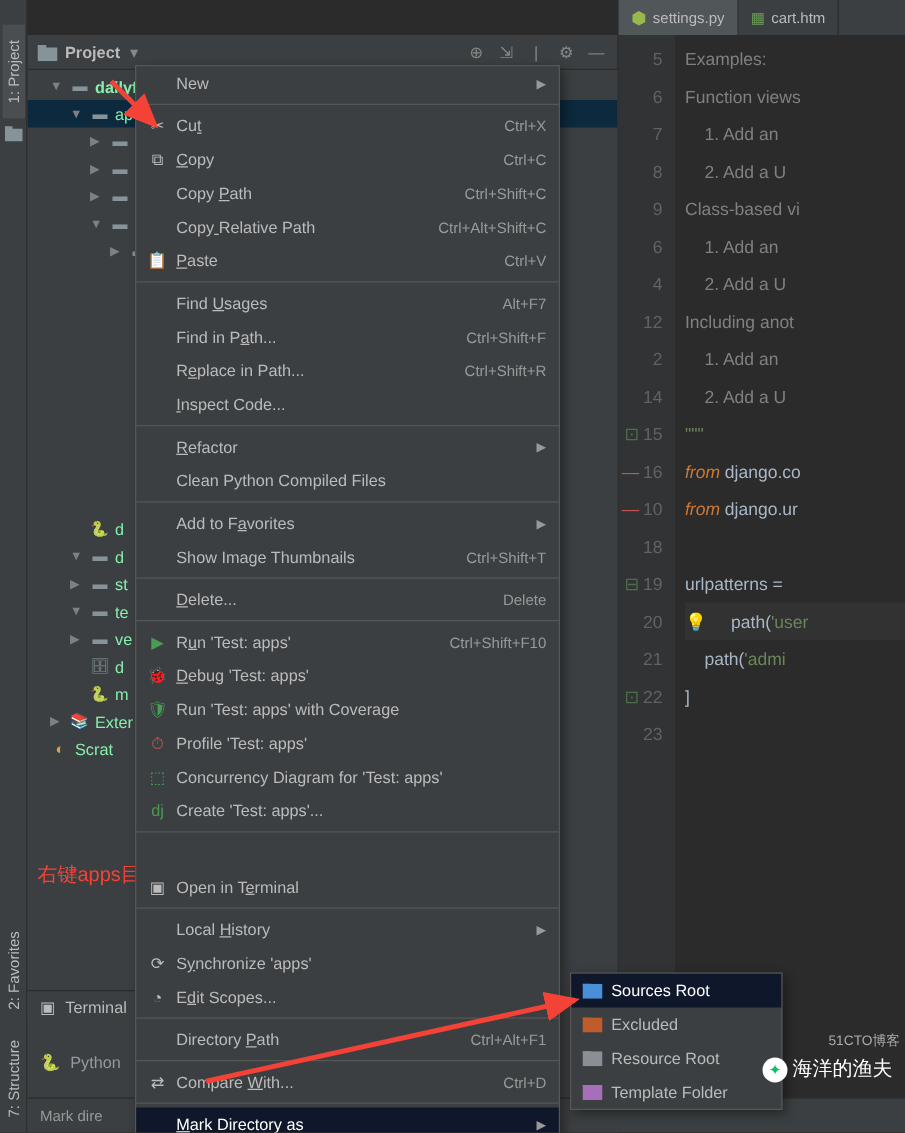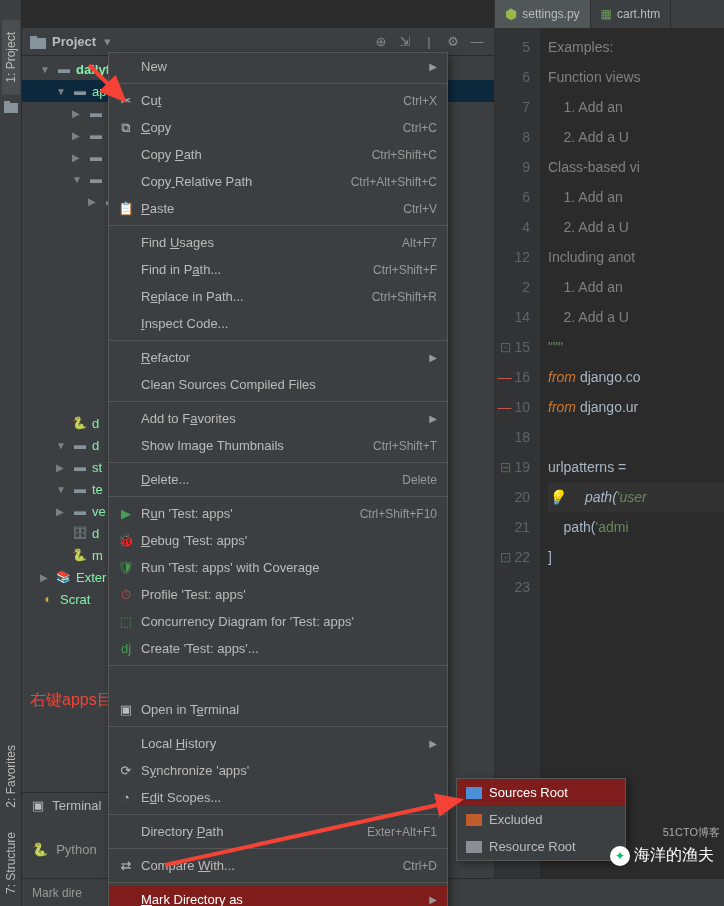--- a/index.html
+++ b/index.html
@@ -48,29 +48,29 @@
 .editor { flex: 1; display: flex; font-family: "Consolas", monospace; font-size: 14px; }
 .gutter { width: 45px; text-align: right; padding: 4px 10px 4px 4px; color: #606366; line-height: 30px; background: #313335; position: relative; }
 .gutter-row { height: 30px; display: flex; align-items: center; justify-content: flex-end; gap: 3px; }
 .code { flex: 1; padding: 4px 0 4px 8px; line-height: 30px; white-space: pre; }
 .code-row { height: 30px; }
 .code-row .c-comment { color: #808080; font-style: normal; }
 .code-row .c-str { color: #6a8759; }
 .code-row .c-kw { color: #cc7832; font-style: italic; }
 .code-row .c-id { color: #a9b7c6; }
 .code-row .c-fn { color: #a9b7c6; }
-.hl-line { background: #323232; font-style: italic; }
+.hl-line { background: #323232; }
 .bulb { color: #d9a54c; font-size: 14px; }
 
 .annotation { position: absolute; color: #f44336; font-size: 16px; }
 
 
 .context-menu { position: absolute; background: #3c3f41; border: 1px solid #565656; box-shadow: 3px 3px 8px rgba(0,0,0,0.4); z-index: 100; min-width: 340px; }
 .cm-row { display: flex; align-items: center; height: 27px; padding: 0 10px 0 8px; gap: 6px; color: #bbbbbb; white-space: nowrap; }
-.cm-row:hover, .cm-row.highlight { background: #7f1d1d; color: #fff; }
+.cm-row:hover, .cm-row.highlight { background: #0f172a; color: #fff; }
 .cm-row .cm-icon { width: 18px; height: 16px; display: inline-flex; align-items: center; justify-content: center; font-size: 13px; }
 .cm-row .cm-label { flex: 1; }
 .cm-row .cm-shortcut { color: #999; font-size: 12px; }
 .cm-row .cm-arrow { color: #999; font-size: 10px; margin-left: 10px; }
 .cm-sep { height: 1px; background: #565656; margin: 3px 0; }
 .underline { text-decoration: underline; }
 
 .submenu { position: absolute; background: #3c3f41; border: 1px solid #565656; box-shadow: 3px 3px 8px rgba(0,0,0,0.4); z-index: 110; min-width: 170px; }
 
 .fold-sq { color: #4d6e4d; }
@@ -304,21 +304,21 @@
       <span class="cm-label"><span class="underline">I</span>nspect Code...</span>
     </div>
     <div class="cm-sep"></div>
     <div class="cm-row">
       <span class="cm-icon"></span>
       <span class="cm-label"><span class="underline">R</span>efactor</span>
       <span class="cm-arrow">▶</span>
     </div>
     <div class="cm-row">
       <span class="cm-icon"></span>
-      <span class="cm-label">Clean Sources Compiled Files</span>
+      <span class="cm-label">Clean Python Compiled Files</span>
     </div>
     <div class="cm-sep"></div>
     <div class="cm-row">
       <span class="cm-icon"></span>
       <span class="cm-label">Add to F<span class="underline">a</span>vorites</span>
       <span class="cm-arrow">▶</span>
     </div>
     <div class="cm-row">
       <span class="cm-icon"></span>
       <span class="cm-label">Show Image Thumbnails</span>
@@ -375,21 +375,21 @@
       <span class="cm-label">S<span class="underline">y</span>nchronize 'apps'</span>
     </div>
     <div class="cm-row">
       <span class="cm-icon">◔</span>
       <span class="cm-label">E<span class="underline">d</span>it Scopes...</span>
     </div>
     <div class="cm-sep"></div>
     <div class="cm-row">
       <span class="cm-icon"></span>
       <span class="cm-label">Directory <span class="underline">P</span>ath</span>
-      <span class="cm-shortcut">Exter+Alt+F1</span>
+      <span class="cm-shortcut">Ctrl+Alt+F1</span>
     </div>
     <div class="cm-sep"></div>
     <div class="cm-row">
       <span class="cm-icon">⇄</span>
       <span class="cm-label">Compare <span class="underline">W</span>ith...</span>
       <span class="cm-shortcut">Ctrl+D</span>
     </div>
     <div class="cm-sep"></div>
     <div class="cm-row highlight">
       <span class="cm-icon"></span>
@@ -418,20 +418,29 @@
       <span class="cm-label">Excluded</span>
     </div>
     <div class="cm-row">
       <span class="cm-icon">
         <svg width="16" height="12">
           <rect width="16" height="12" fill="#8a8f96"></rect>
           <rect width="7" height="3" y="-2" fill="#8a8f96"></rect>
         </svg>
       </span>
       <span class="cm-label">Resource Root</span>
+    </div>
+    <div class="cm-row">
+      <span class="cm-icon">
+        <svg width="16" height="12">
+          <rect width="16" height="12" fill="#a76fb9"></rect>
+          <rect width="7" height="3" y="-2" fill="#a76fb9"></rect>
+        </svg>
+      </span>
+      <span class="cm-label">Template Folder</span>
     </div>
   </div>
 
 <svg class="red-arrow" style="left:84px; top:60px;" width="50" height="50">
   <defs>
       <marker id="ah1" markerWidth="8" markerHeight="8" refX="6" refY="3" orient="auto">
         <path d="M0,0 L7,3 L0,6 Z" fill="#f44336"></path>
       </marker>
     </defs>
   <line x1="5" y1="5" x2="40" y2="40" stroke="#f44336" stroke-width="4" marker-end="url(#ah1)"></line>

